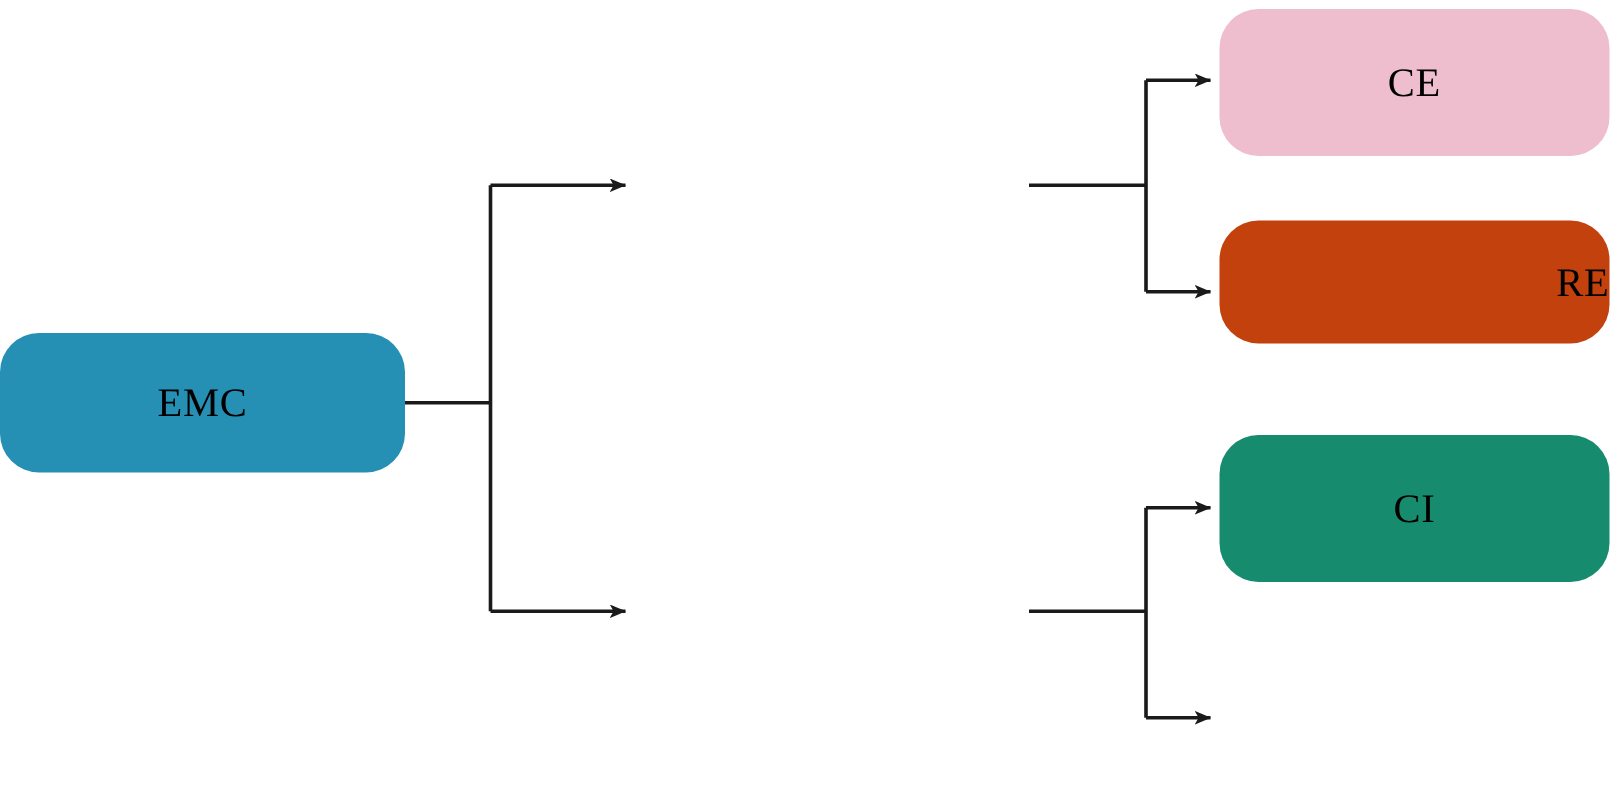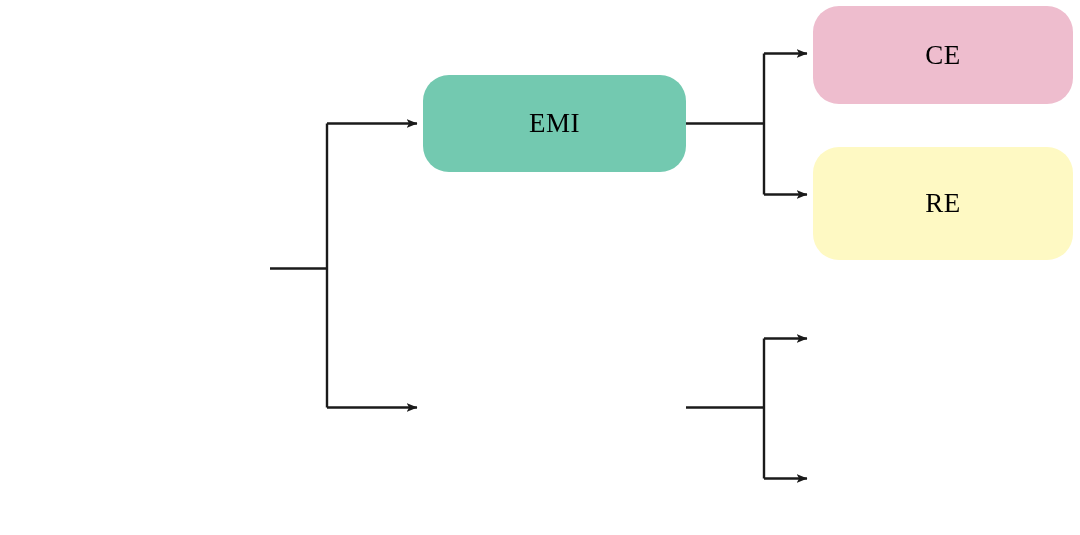--- a/index.html
+++ b/index.html
@@ -61,29 +61,32 @@
     <path d="M764,53.5 L764,194.5" fill="none" stroke="#1a1a1a" stroke-width="2.4"></path>
     <path d="M764,53.5 L807,53.5" fill="none" stroke="#1a1a1a" stroke-width="2.4" marker-end="url(#arrowhead)"></path>
     <path d="M764,194.5 L807,194.5" fill="none" stroke="#1a1a1a" stroke-width="2.4" marker-end="url(#arrowhead)"></path>
 
     <path d="M686,407.5 L764,407.5" fill="none" stroke="#1a1a1a" stroke-width="2.4"></path>
     <path d="M764,338.5 L764,478.5" fill="none" stroke="#1a1a1a" stroke-width="2.4"></path>
     <path d="M764,338.5 L807,338.5" fill="none" stroke="#1a1a1a" stroke-width="2.4" marker-end="url(#arrowhead)"></path>
     <path d="M764,478.5 L807,478.5" fill="none" stroke="#1a1a1a" stroke-width="2.4" marker-end="url(#arrowhead)"></path>
   </svg>
 
+  <div class="node" style="left: 0px; top: 222px; width: 270px; height: 93px; background: rgb(37, 144, 180);">
+    <span class="node-label" style="color: rgb(0, 0, 0);">EMC</span>
+  </div>
 
-  <div class="node" style="left: 423px; top: 75px; width: 263px; height: 97px; background: rgb(115, 201, 176);">
-    <span class="node-label" style="color: rgb(0, 0, 0);">EMI</span>
-  </div>
 
 
   <div class="node" style="left: 813px; top: 6px; width: 260px; height: 98px; background: rgb(238, 189, 206);">
     <span class="node-label" style="color: rgb(0, 0, 0); text-align: right;">CE</span>
   </div>
 
-  <div class="node" style="left: 813px; top: 147px; width: 260px; height: 113px; background: #fef9c3;">
+  <div class="node" style="left: 813px; top: 147px; width: 260px; height: 82px; background: #c2410c; justify-content: flex-end;">
     <span class="node-label" style="color: rgb(0, 0, 0);">RE</span>
   </div>
 
+  <div class="node" style="left: 813px; top: 290px; width: 260px; height: 98px; background: rgb(22, 139, 110);">
+    <span class="node-label" style="color: rgb(0, 0, 0);">CI</span>
+  </div>
 
 
 </div>
 
 </body></html>

